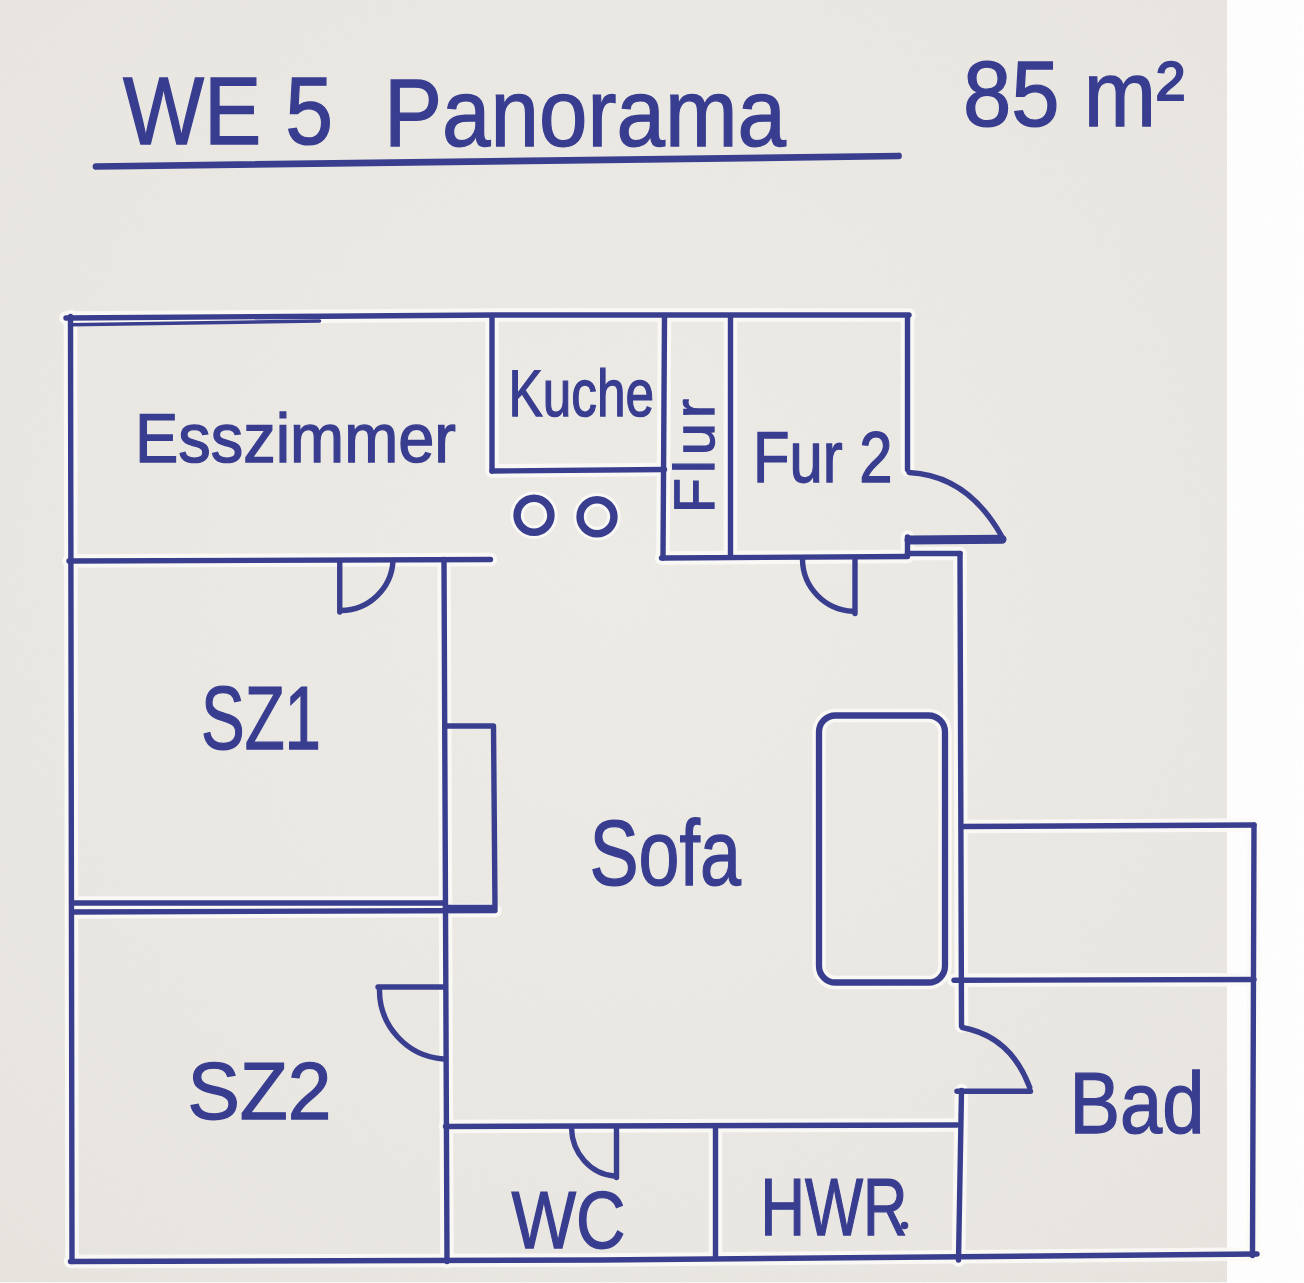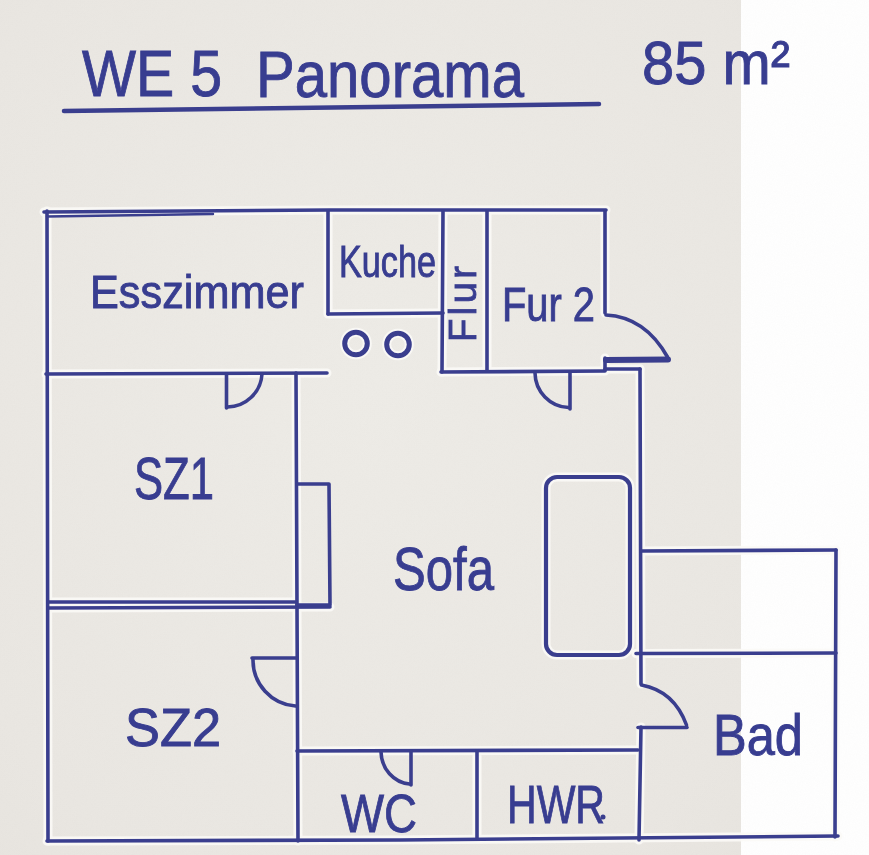--- a/index.html
+++ b/index.html
@@ -1,18 +1,18 @@
 <!DOCTYPE html>
 <html><head>
 <meta charset="utf-8">
 <style>
   html,body{margin:0;padding:0;}
   body{width:869px;height:855px;overflow:hidden;
        font-family:"Liberation Sans", sans-serif;}
-  .page{position:relative;width:741px;height:855px;
+  .page{position:relative;width:818px;height:855px;
         background:radial-gradient(ellipse 115% 115% at 50% 45%, #eeece7 0%, #eae7e2 55%, #e2dfd9 100%);}
   svg{position:absolute;left:0;top:0;}
   .lbl{fill:#383d90;stroke:#383d90;stroke-width:0.9;}
 </style>
 </head>
 <body>
 <div class="page">
 <svg width="869" height="855" viewBox="0 0 869 855">
 
   <filter id="grain">

